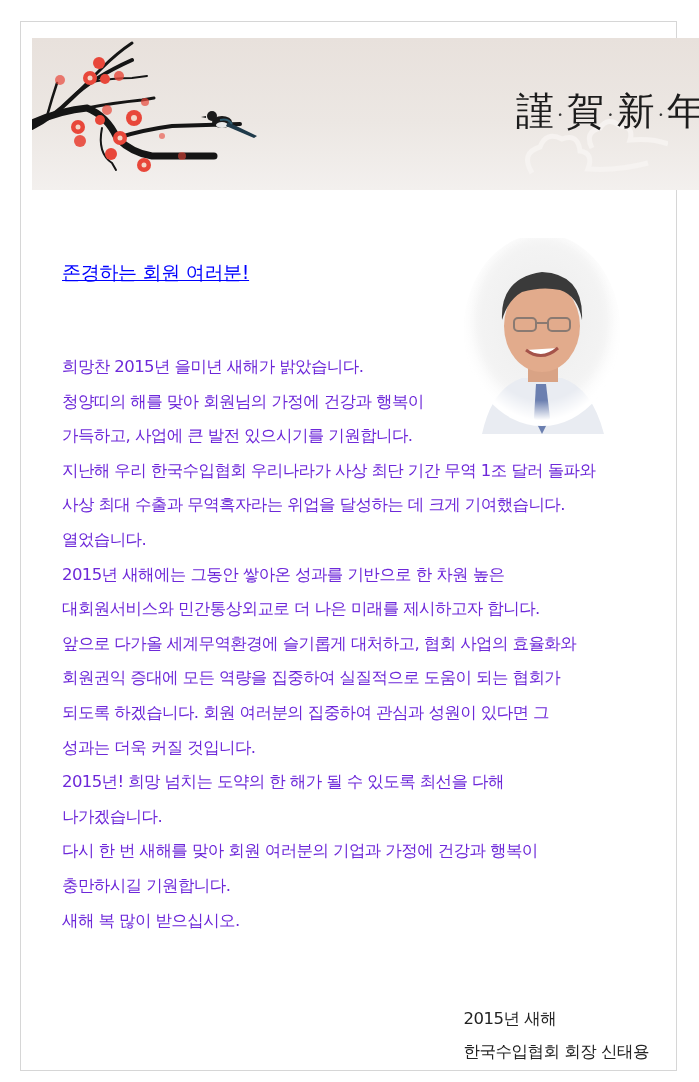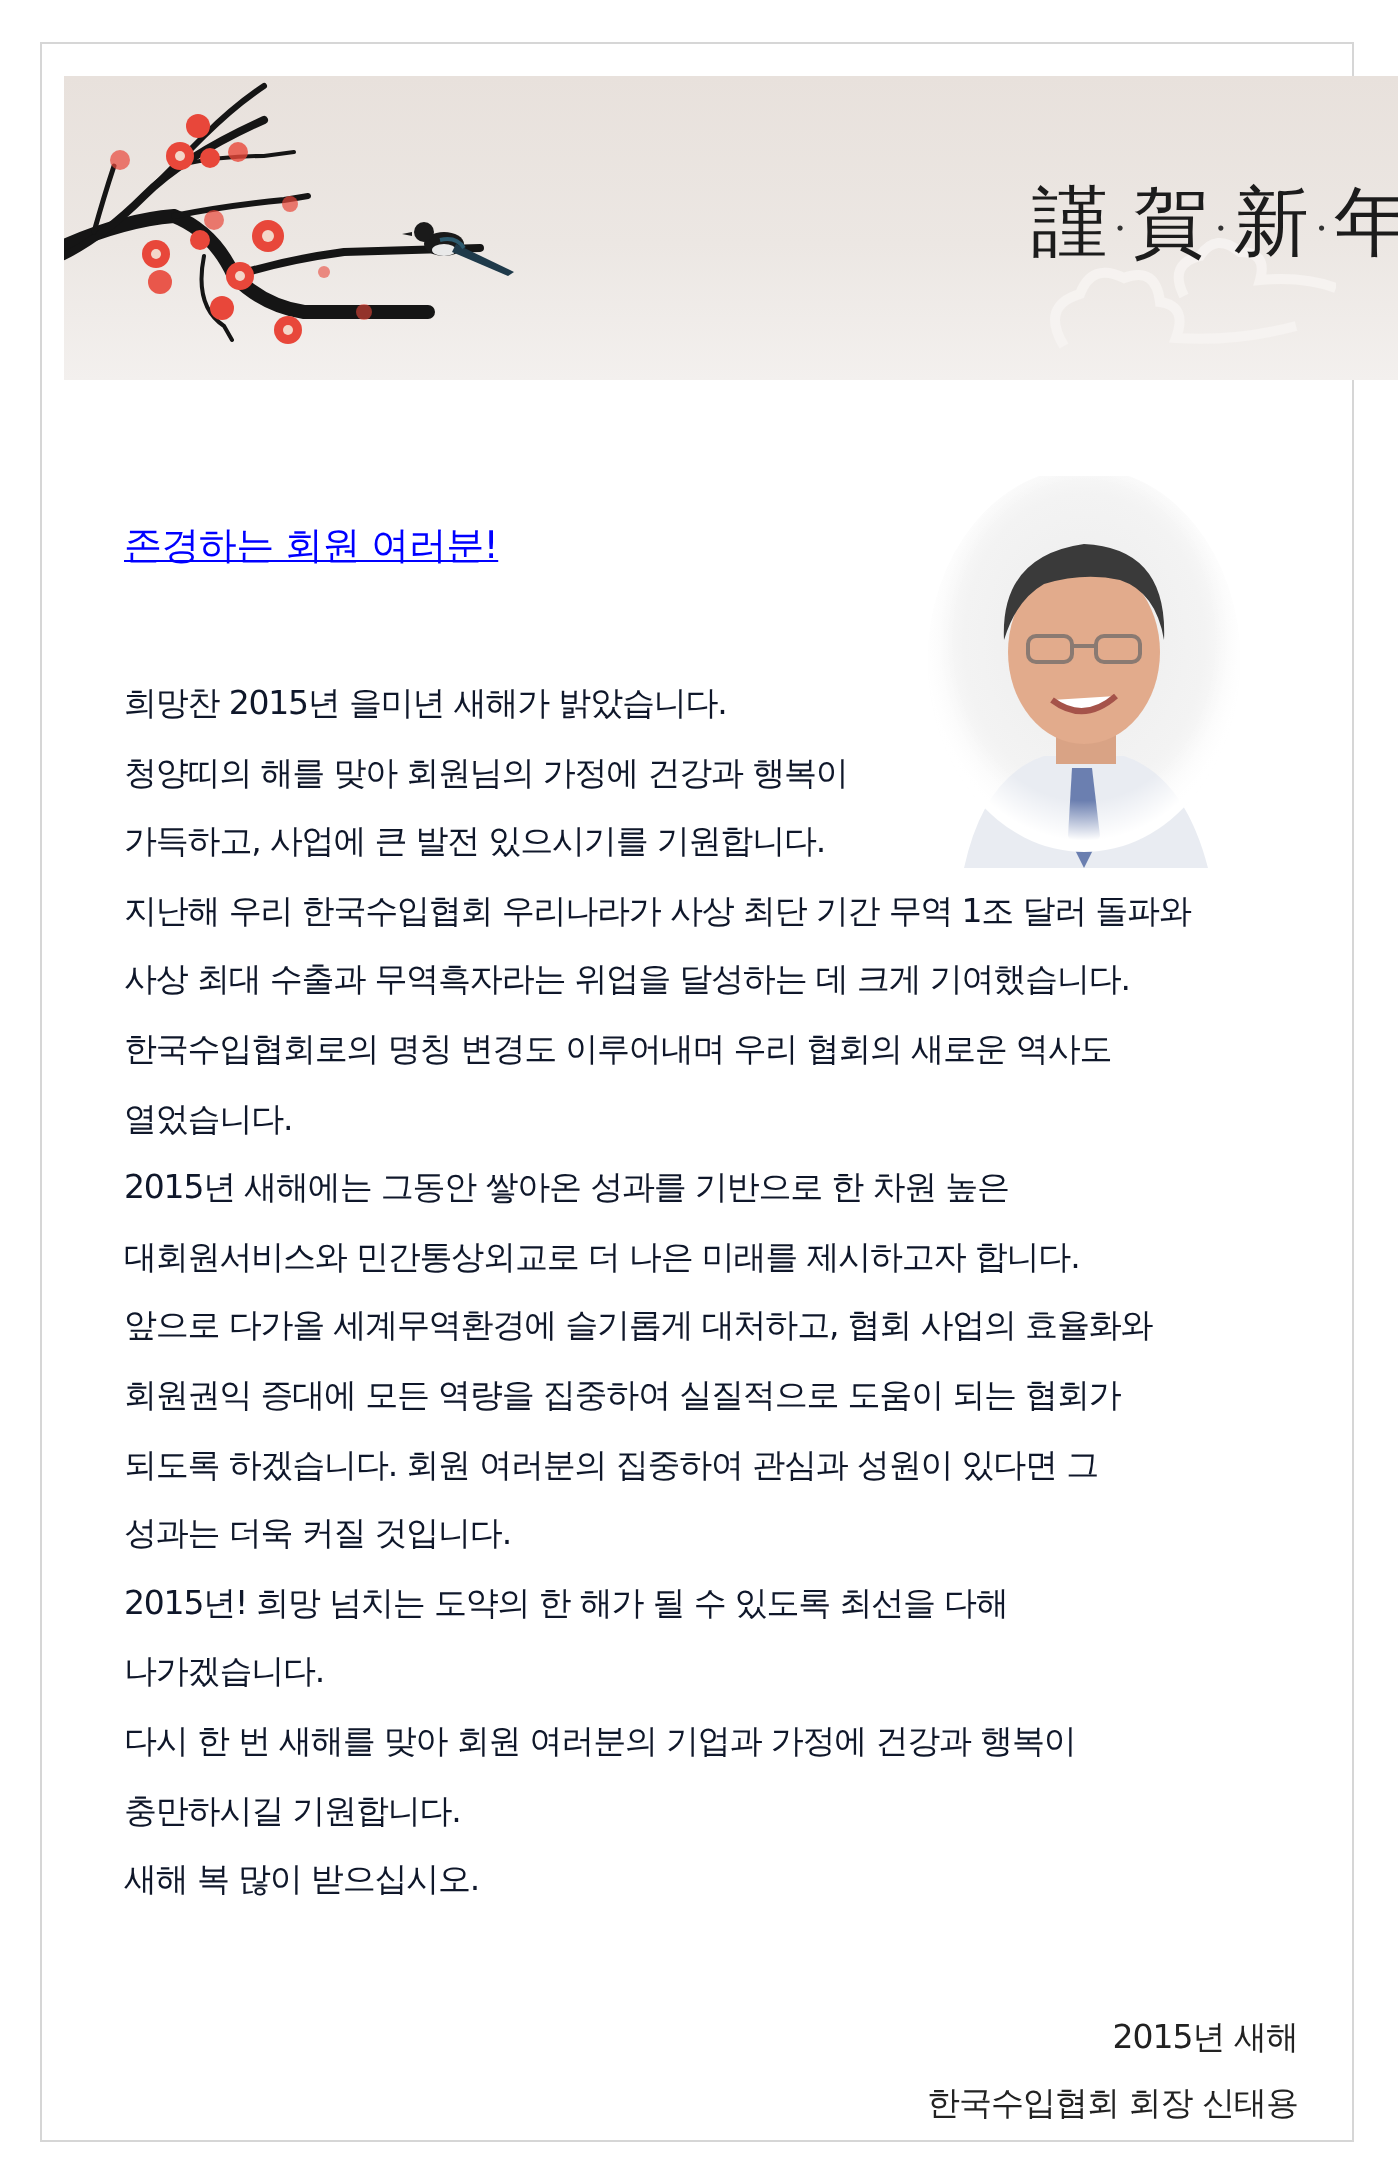--- a/index.html
+++ b/index.html
@@ -10,24 +10,24 @@
     .banner { position: absolute; left: 11px; top: 16px; width: 696px; height: 152px;
               background: linear-gradient(180deg, #e8e1dc 0%, #ece7e3 55%, #f3f0ee 100%);
               overflow: hidden; }
     .banner svg { position: absolute; left: 0; top: 0; }
     .banner-title { position: absolute; right: 22px; top: 48px; font-family: "DejaVu Serif", "Liberation Serif", serif;
                     font-size: 38px; color: #1c1c1c; letter-spacing: 1px; white-space: nowrap; }
     .banner-title .dot { font-size: 20px; vertical-align: middle; margin: 0 2px; color:#333; }
     .portrait { position: absolute; left: 441px; top: 216px; width: 160px; height: 196px; }
     .greeting { position: absolute; left: 41px; top: 238px; font-size: 19px; color: #0000ff;
                 letter-spacing: -0.3px; text-decoration: underline; }
-    .body-text { position: absolute; left: 41px; top: 313px; width: 600px; font-size: 16.5px;
-                 line-height: 34.6px; color: #0f172a; letter-spacing: -0.6px; }
+    .body-text { position: absolute; left: 41px; top: 328px; width: 600px; font-size: 16.5px;
+                 line-height: 34.6px; color: #6d28d9; letter-spacing: -0.6px; }
     .body-text .line { display: block; white-space: nowrap; }
-    .signature { position: absolute; right: 27px; top: 980px; text-align: right; font-size: 16.5px;
+    .signature { position: absolute; right: 27px; top: 980px; text-align: left; font-size: 16.5px;
                  line-height: 33px; color: #222; letter-spacing: -0.5px; }
     .signature .line { display: block; white-space: nowrap; }
   </style>
 </head>
 <body>
 
 <div class="card">
 
   <div class="banner">
     <svg width="636" height="152" viewBox="0 0 636 152">
@@ -124,21 +124,20 @@
   </div>
 
   <div class="greeting">존경하는 회원 여러분!</div>
 
   <div class="body-text">
     <span class="line">희망찬 2015년 을미년 새해가 밝았습니다.</span>
     <span class="line">청양띠의 해를 맞아 회원님의 가정에 건강과 행복이</span>
     <span class="line">가득하고, 사업에 큰 발전 있으시기를 기원합니다.</span>
     <span class="line">지난해 우리 한국수입협회 우리나라가 사상 최단 기간 무역 1조 달러 돌파와</span>
     <span class="line">사상 최대 수출과 무역흑자라는 위업을 달성하는 데 크게 기여했습니다.</span>
-    <span class="line">한국수입협회로의 명칭 변경도 이루어내며 우리 협회의 새로운 역사도</span>
     <span class="line">열었습니다.</span>
     <span class="line">2015년 새해에는 그동안 쌓아온 성과를 기반으로 한 차원 높은</span>
     <span class="line">대회원서비스와 민간통상외교로 더 나은 미래를 제시하고자 합니다.</span>
     <span class="line">앞으로 다가올 세계무역환경에 슬기롭게 대처하고, 협회 사업의 효율화와</span>
     <span class="line">회원권익 증대에 모든 역량을 집중하여 실질적으로 도움이 되는 협회가</span>
     <span class="line">되도록 하겠습니다. 회원 여러분의 집중하여 관심과 성원이 있다면 그</span>
     <span class="line">성과는 더욱 커질 것입니다.</span>
     <span class="line">2015년! 희망 넘치는 도약의 한 해가 될 수 있도록 최선을 다해</span>
     <span class="line">나가겠습니다.</span>
     <span class="line">다시 한 번 새해를 맞아 회원 여러분의 기업과 가정에 건강과 행복이</span>

